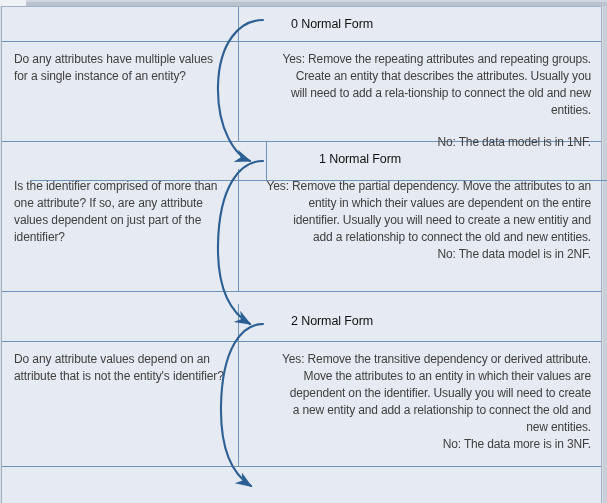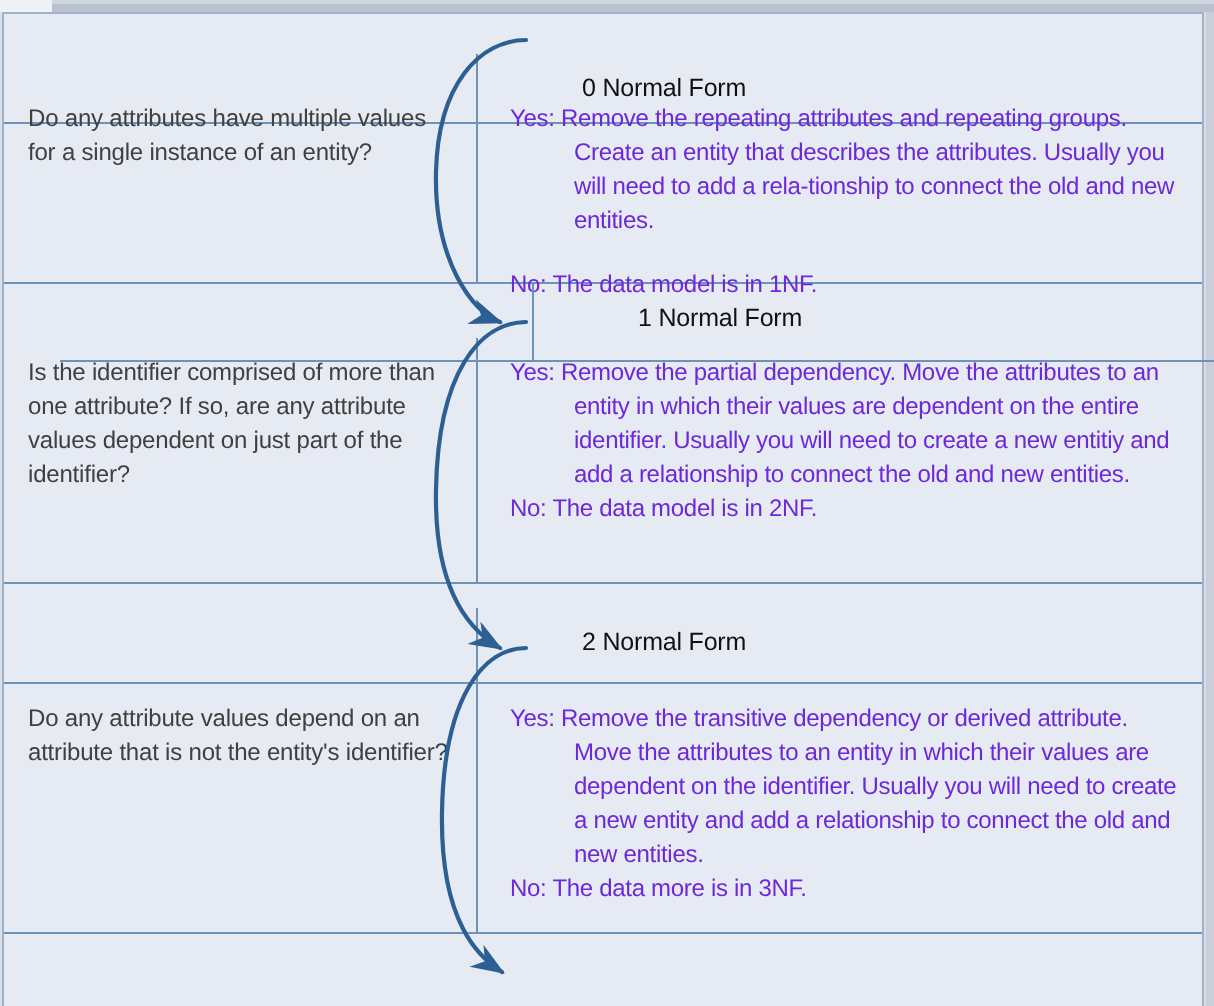--- a/index.html
+++ b/index.html
@@ -76,24 +76,25 @@
   }
   .nf-label{
     font-size:12.5px;
     line-height:17px;
     color:#111;
     letter-spacing:-0.1px;
   }
   .ans{
     font-size:12px;
     line-height:17px;
-    color:#6d28d9;
+    color:#404040;
     letter-spacing:-0.15px;
     padding-left:32px;
     text-indent:-32px;
+    text-align:right;
   }
   .ans.no{
     padding-left:28px;
     text-indent:-28px;
   }
   .ans.no.spaced{margin-top:15px;}
   .ans.no.tight{margin-top:0px;padding-left:25px;text-indent:-25px;}
 
   
   .arrows{
@@ -113,21 +114,21 @@
 
   <div class="top-strip">
     <div class="top-strip-left"></div>
     <div class="top-strip-hi"></div>
   </div>
 
   <div class="right-gutter"></div>
 
   <div class="table">
 
-    <div class="row nf-row" style="top:0px;height:35px;margin-top:20px;">
+    <div class="row nf-row" style="top:0px;height:35px;">
       <div class="cell-left"></div>
       <div class="cell-right">
         <div class="nf-label">0 Normal Form</div>
       </div>
     </div>
 
     <div class="row" style="top:35px;height:100px;">
       <div class="cell-left">
         <div class="qtext">Do any attributes have multiple values for a single instance of an entity?</div>
       </div>

